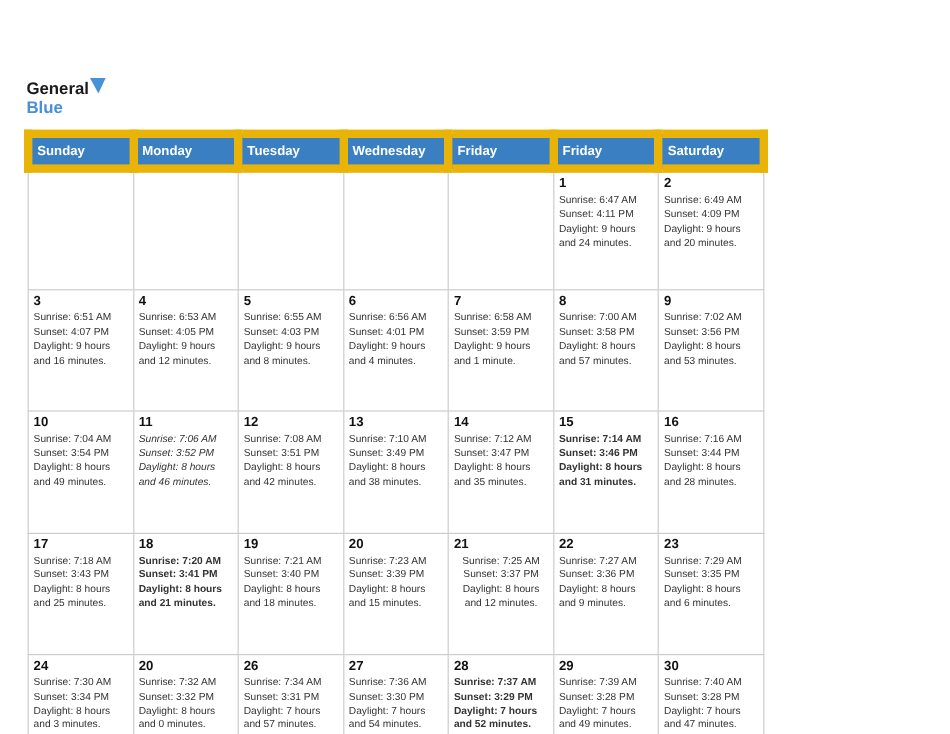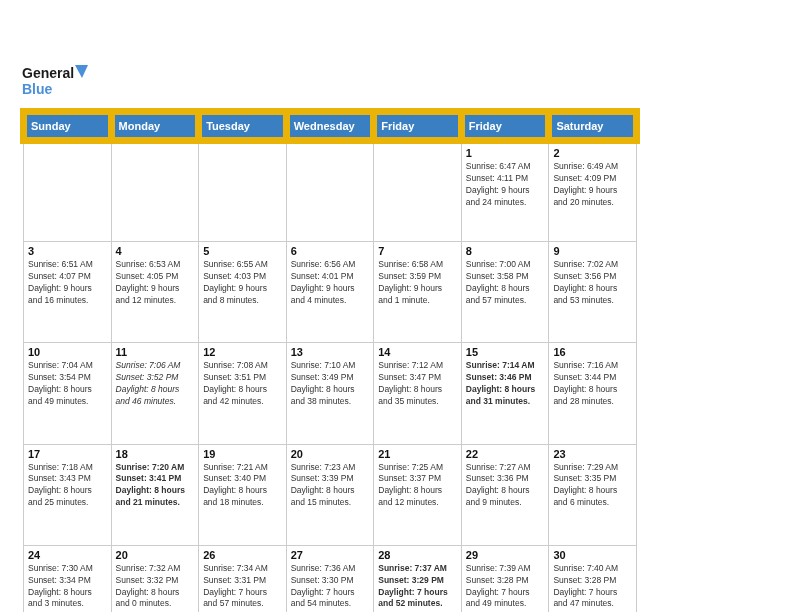--- a/index.html
+++ b/index.html
@@ -241,21 +241,21 @@
 Daylight: 8 hours and 18 minutes.</div>
           </td>
           <td class="has-data">
             <span class="day-num">20</span>
             <div class="day-info" style="white-space: pre-line;">Sunrise: 7:23 AM
 Sunset: 3:39 PM
 Daylight: 8 hours and 15 minutes.</div>
           </td>
           <td class="has-data">
             <span class="day-num">21</span>
-            <div class="day-info" style="white-space: pre-line;">Sunrise: 7:25 AM
+            <div class="day-info" style="white-space: pre-line; text-align: center;">Sunrise: 7:25 AM
 Sunset: 3:37 PM
 Daylight: 8 hours and 12 minutes.</div>
           </td>
           <td class="has-data">
             <span class="day-num">22</span>
             <div class="day-info" style="white-space: pre-line;">Sunrise: 7:27 AM
 Sunset: 3:36 PM
 Daylight: 8 hours and 9 minutes.</div>
           </td>
           <td class="has-data">

